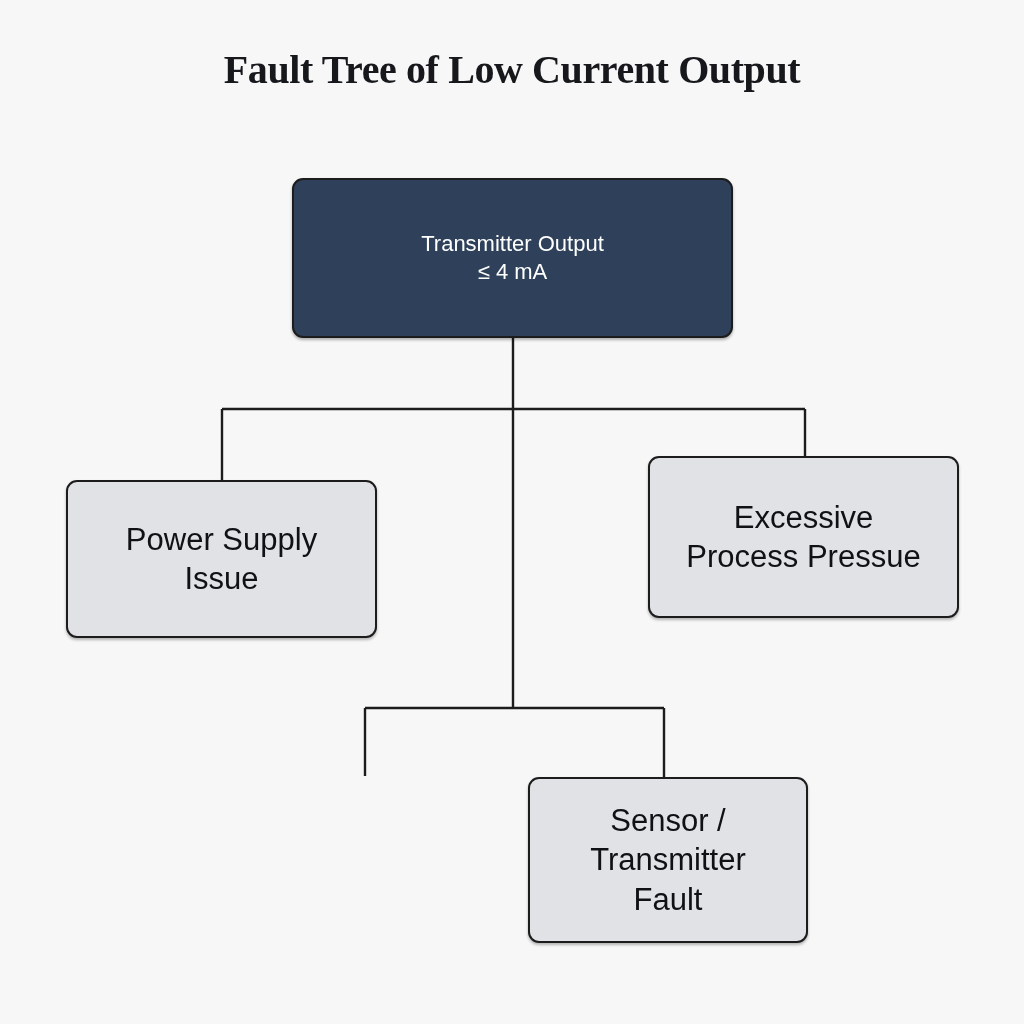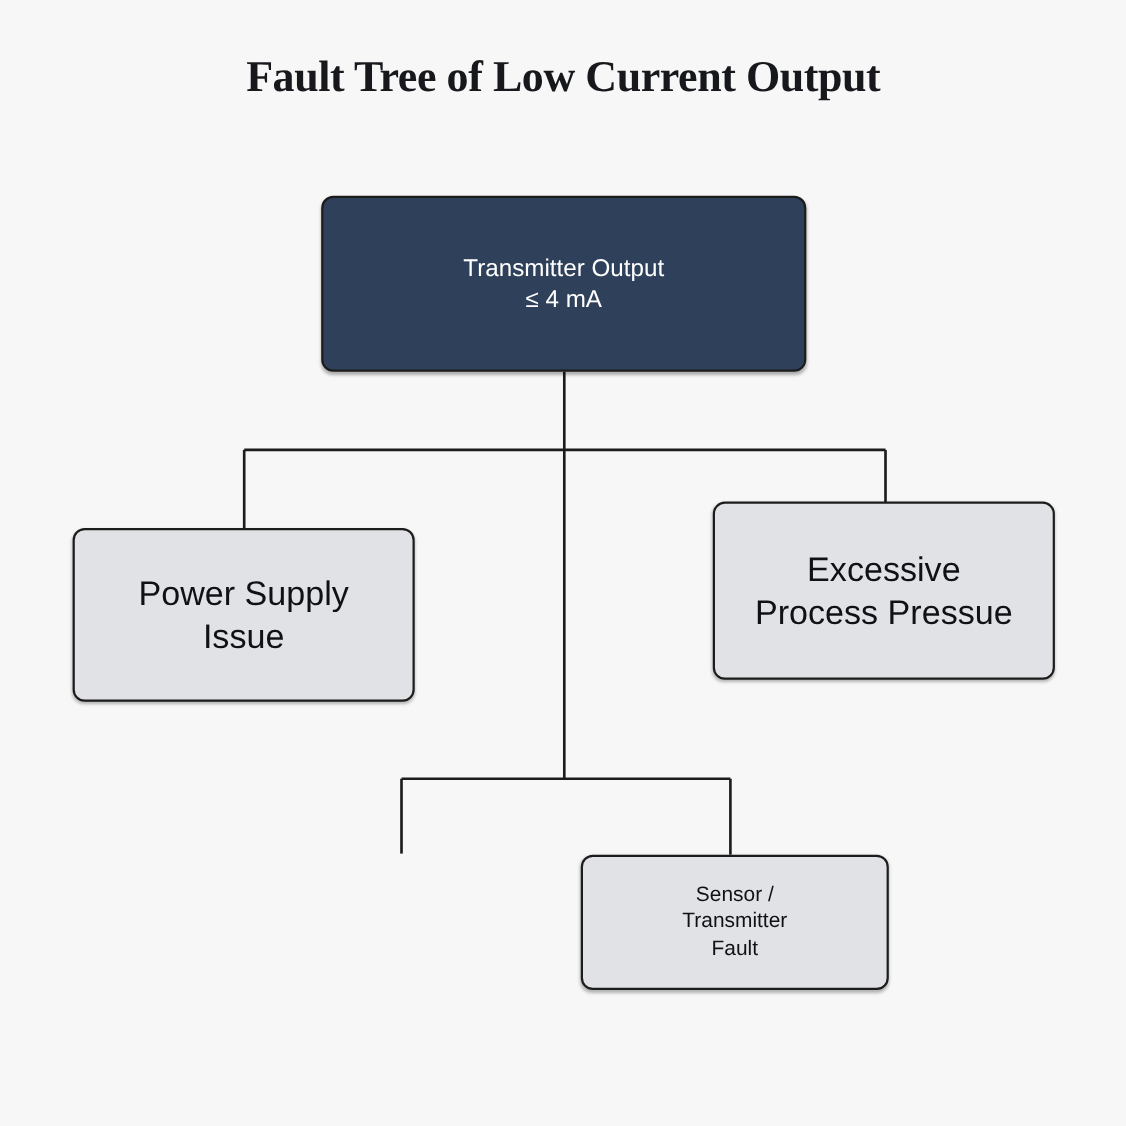--- a/index.html
+++ b/index.html
@@ -71,22 +71,22 @@
     color: #101114;
     font-size: 31px;
     font-weight: 400;
     box-shadow: 0 2px 3px rgba(0,0,0,0.28);
   }
 
   #node-root        { left: 292px; top: 178px;  width: 441px; height: 160px; }
   #node-power       { left: 66px;  top: 480px;  width: 311px; height: 158px; }
   #node-pressure    { left: 648px; top: 456px;  width: 311px; height: 162px; }
   #node-sensor-sup  { left: 218px; top: 776px;  width: 282px; height: 157px; }
-  #node-sensor-xmtr { left: 528px; top: 777px;  width: 280px; height: 123px;
-                      font-size: 19px; }
+  #node-sensor-xmtr { left: 528px; top: 777px;  width: 280px; height: 166px;
+                      font-size: 31px; }
 </style>
 </head>
 <body>
 
 <div id="canvas">
 
   <div id="diagram-title">Fault Tree of Low Current Output</div>
 
   <svg id="connectors" viewBox="0 0 1024 1024" width="1024" height="1024">
     <g fill="none" stroke="#1c1c1c" stroke-width="2.4" stroke-linecap="butt">

